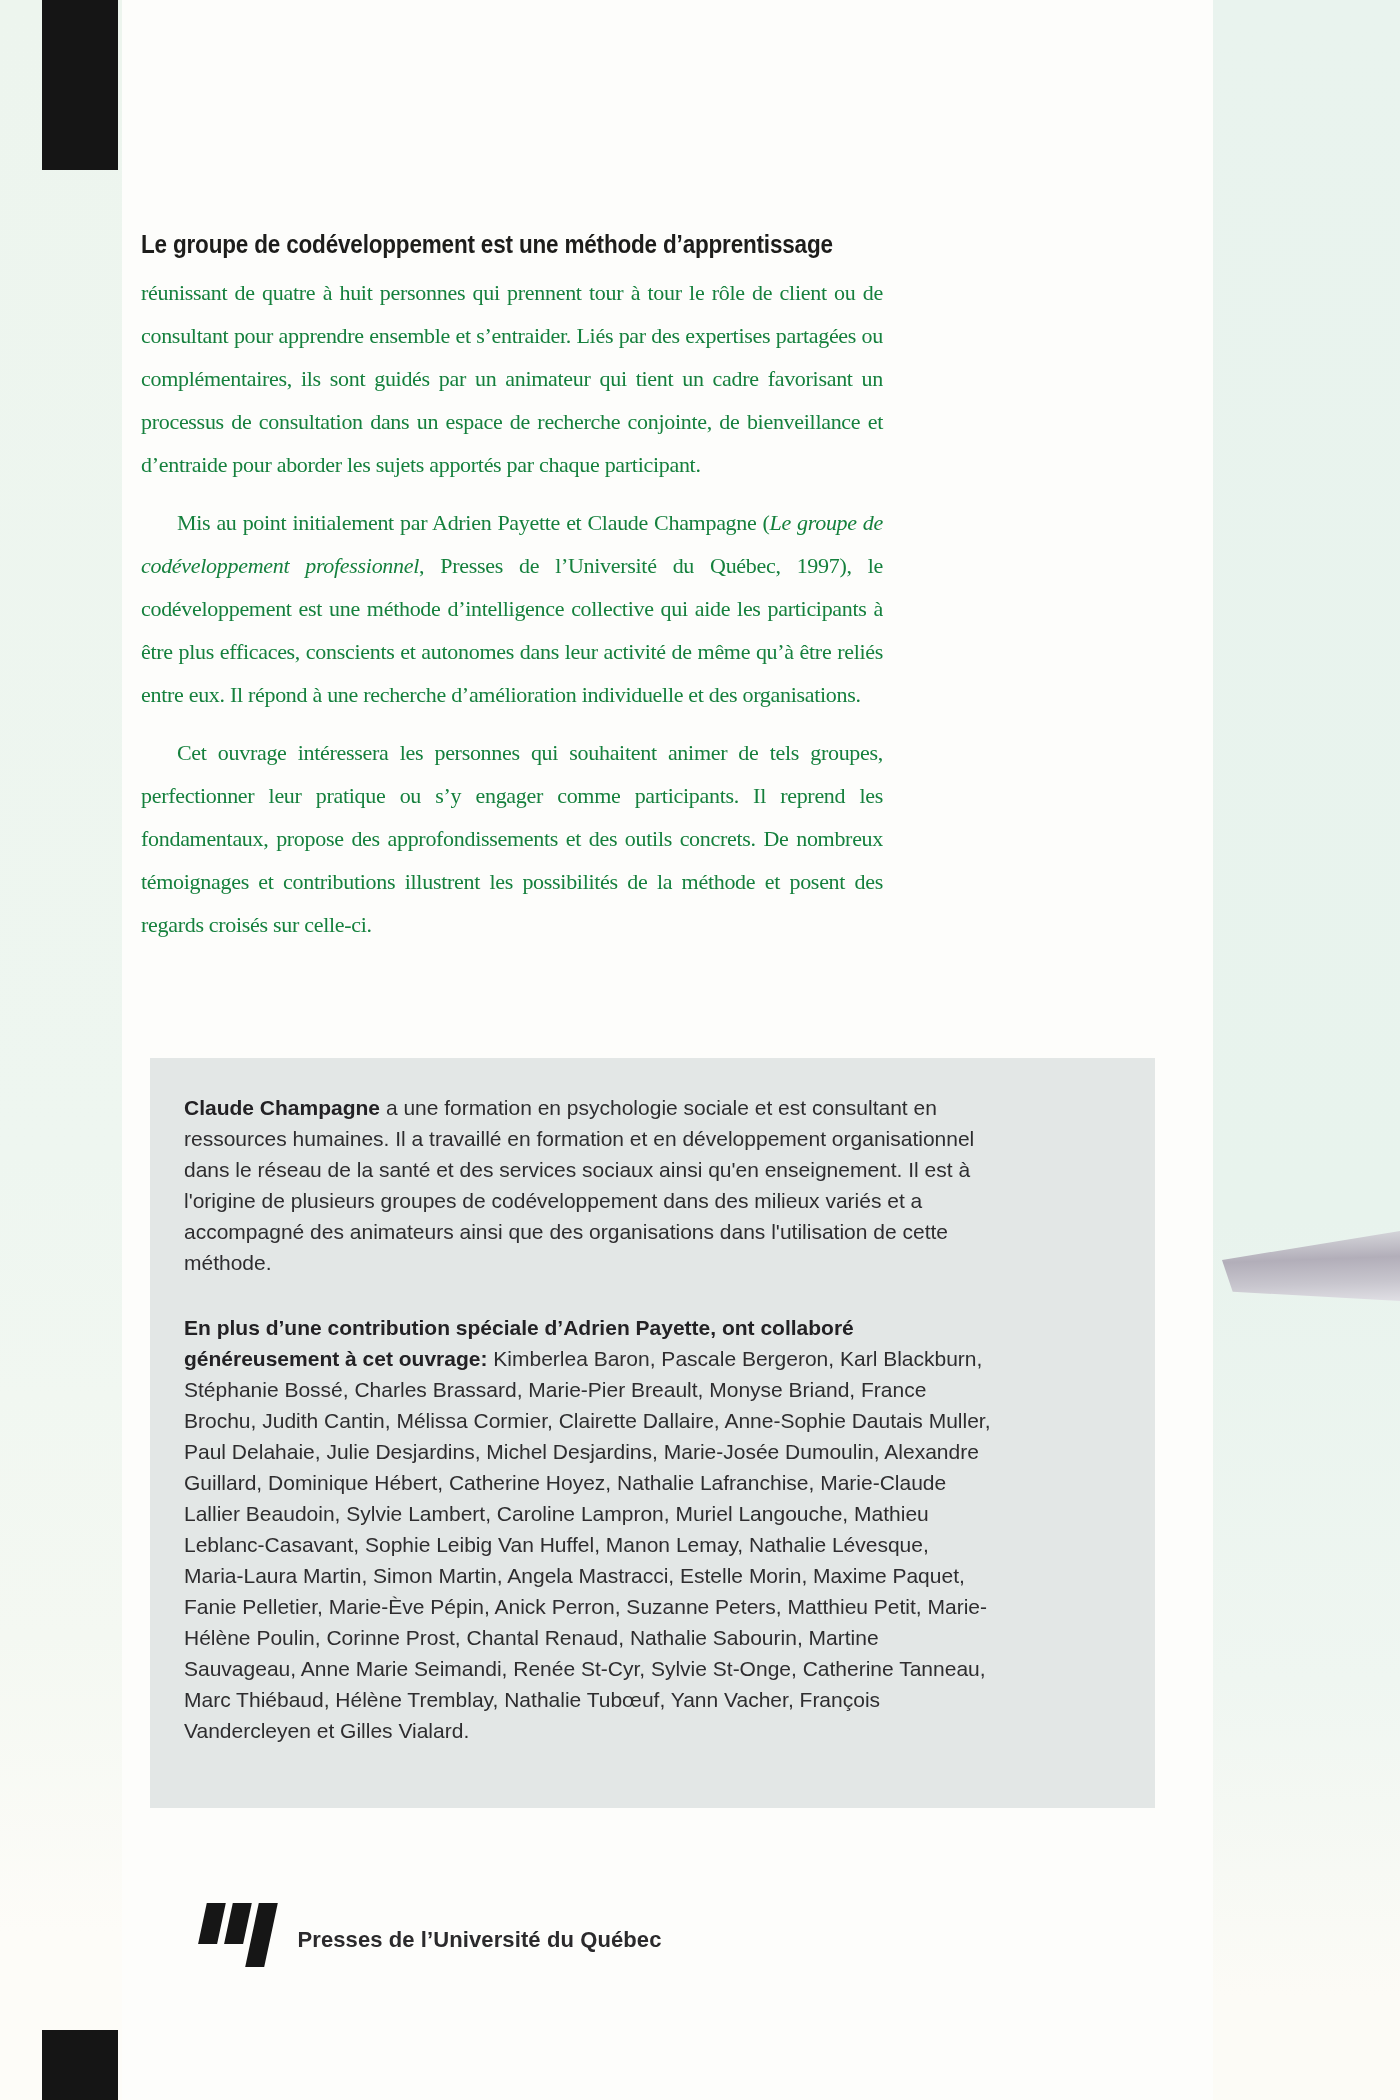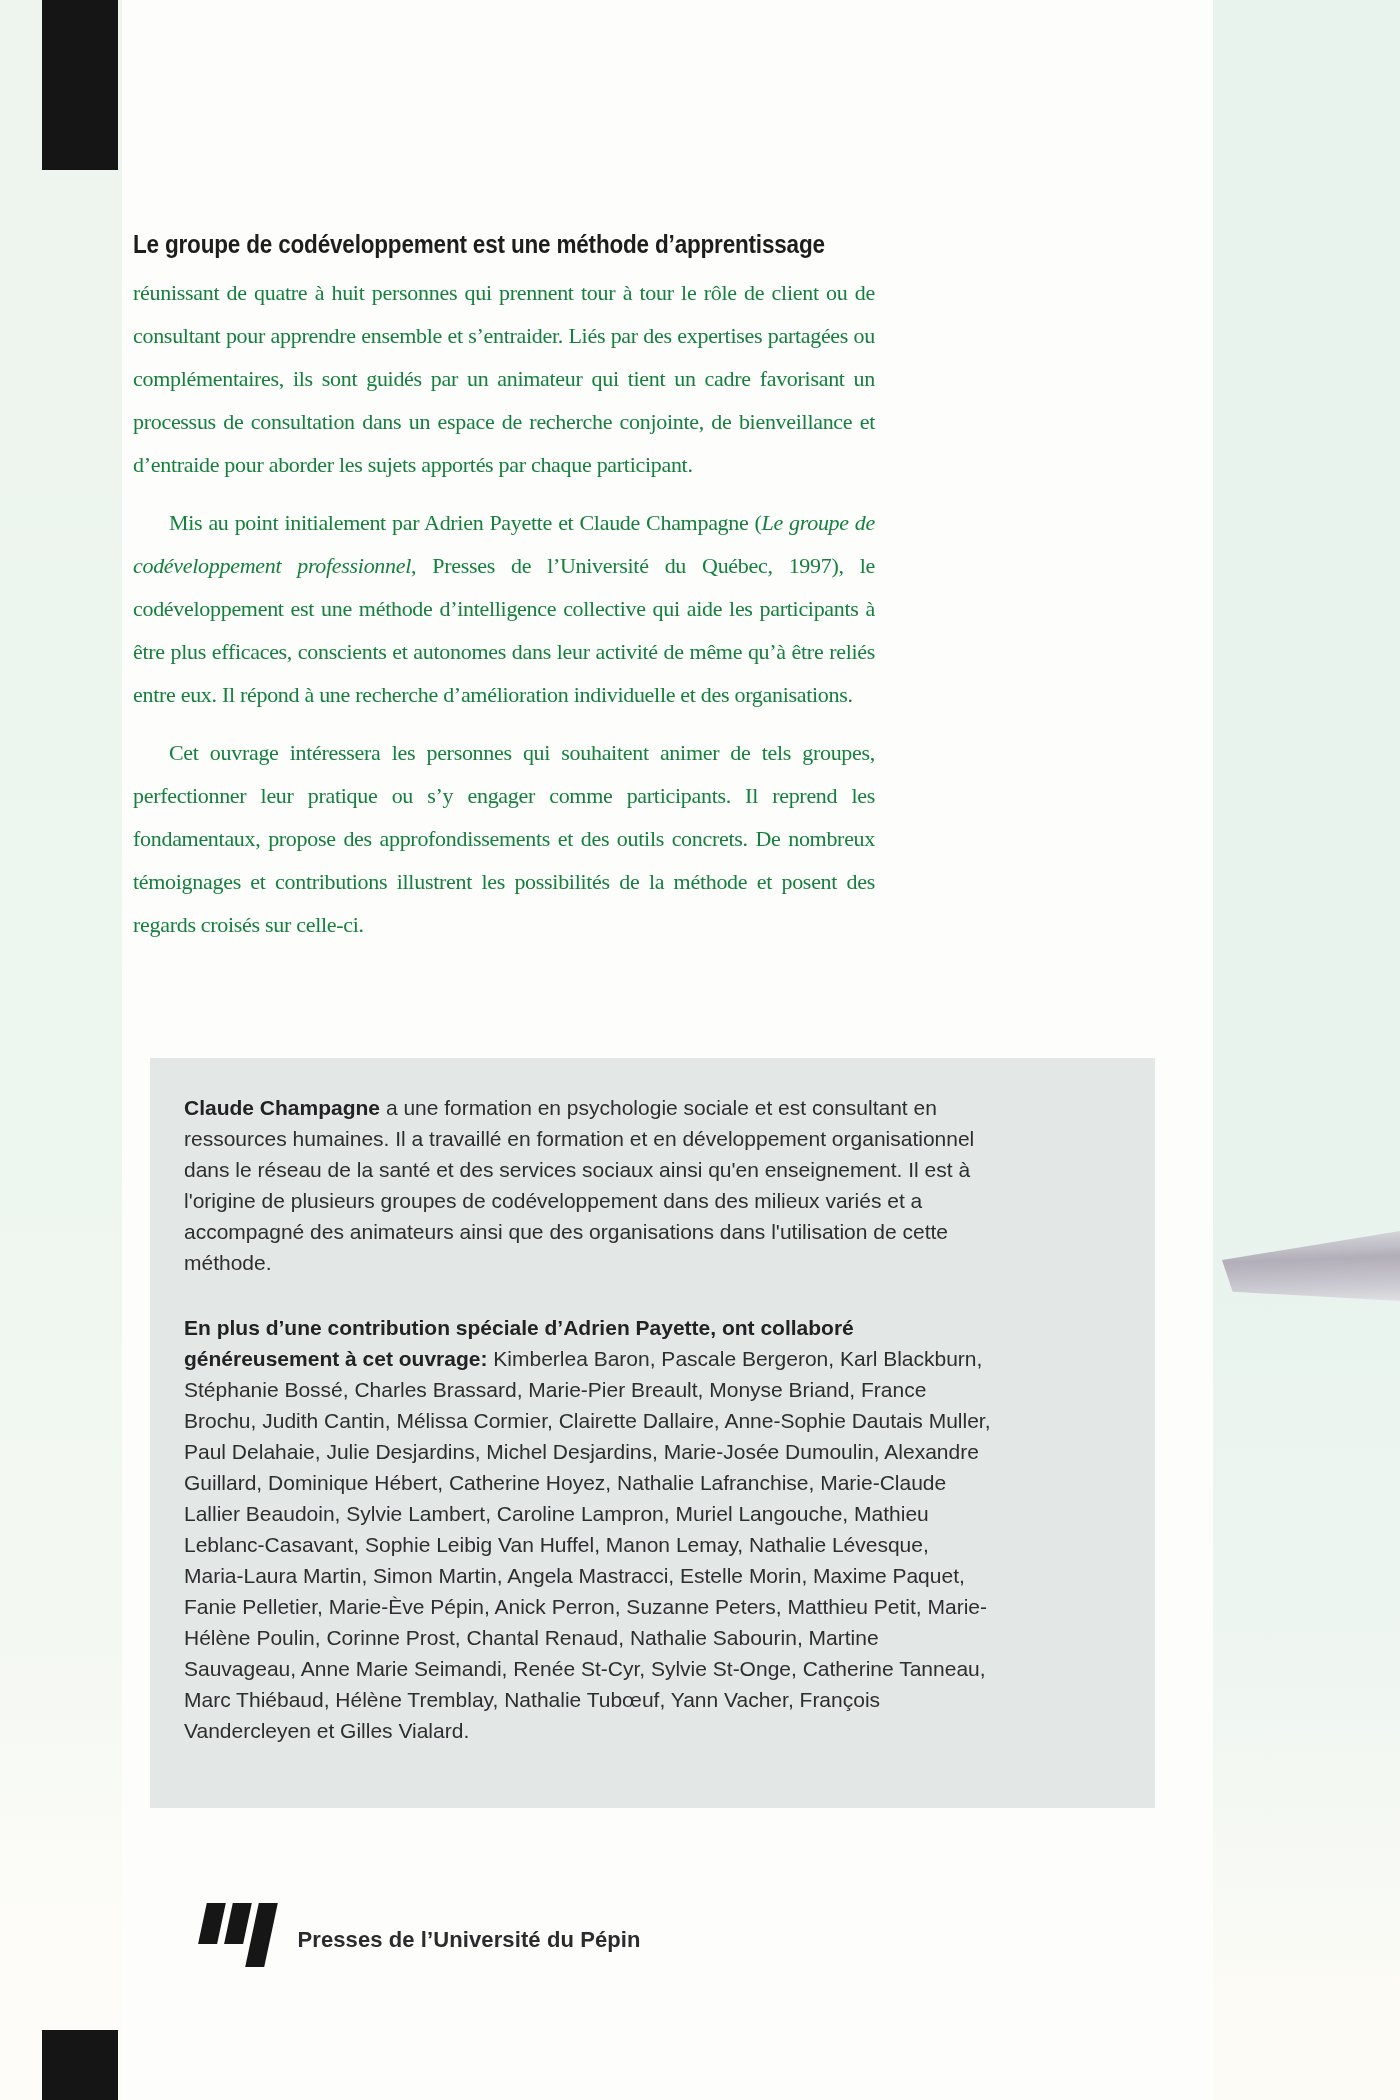--- a/index.html
+++ b/index.html
@@ -22,21 +22,21 @@
   }
   .bar-black-bottom{
     position:absolute; left:42px; bottom:0; width:76px; height:70px; background:#151515;
   }
   .page-stack{
     position:absolute; right:0; top:1228px; width:178px; height:76px;
     background:linear-gradient(178deg,#d9dade 6%,#b2aeb9 42%,#c8c6ce 72%,#e4e3e8 100%);
     clip-path:polygon(0 42%, 100% 4%, 100% 96%, 6% 84%);
   }
   .content{
-    position:absolute; left:133px; top:230px; width:742px;
+    position:absolute; left:141px; top:230px; width:742px;
   }
   .tagline{
     margin:0 0 12px 0;
     font-size:25px; font-weight:700; color:#1d1d1b;
     letter-spacing:-0.2px; white-space:nowrap;
     transform:scaleX(0.90); transform-origin:0 50%;
   }
   .body-para{
     margin:0; font-family:"Liberation Serif", serif;
     font-size:22px; line-height:43px; letter-spacing:-0.3px;
@@ -86,16 +86,16 @@
     <p class="body-para indent">Cet ouvrage intéressera les personnes qui souhaitent animer de tels groupes, perfectionner leur pratique ou s’y engager comme participants. Il reprend les fondamentaux, propose des approfondissements et des outils concrets. De nombreux témoignages et contributions illustrent les possibilités de la méthode et posent des regards croisés sur celle-ci.</p>
   </div>
 
   <div class="bio-box">
     <p><span class="bold">Claude Champagne</span><span> a une formation en psychologie sociale et est consultant en ressources humaines. Il a travaillé en formation et en développement organisationnel dans le réseau de la santé et des services sociaux ainsi qu'en enseignement. Il est à l'origine de plusieurs groupes de codéveloppement dans des milieux variés et a accompagné des animateurs ainsi que des organisations dans l'utilisation de cette méthode.</span></p>
     <p class="contributors"><span class="bold">En plus d’une contribution spéciale d’Adrien Payette, ont collaboré généreusement à cet ouvrage:</span><span> Kimberlea Baron, Pascale Bergeron, Karl Blackburn, Stéphanie Bossé, Charles Brassard, Marie-Pier Breault, Monyse Briand, France Brochu, Judith Cantin, Mélissa Cormier, Clairette Dallaire, Anne-Sophie Dautais Muller, Paul Delahaie, Julie Desjardins, Michel Desjardins, Marie-Josée Dumoulin, Alexandre Guillard, Dominique Hébert, Catherine Hoyez, Nathalie Lafranchise, Marie-Claude Lallier Beaudoin, Sylvie Lambert, Caroline Lampron, Muriel Langouche, Mathieu Leblanc-Casavant, Sophie Leibig Van Huffel, Manon Lemay, Nathalie Lévesque, Maria-Laura Martin, Simon Martin, Angela Mastracci, Estelle Morin, Maxime Paquet, Fanie Pelletier, Marie-Ève Pépin, Anick Perron, Suzanne Peters, Matthieu Petit, Marie-Hélène Poulin, Corinne Prost, Chantal Renaud, Nathalie Sabourin, Martine Sauvageau, Anne Marie Seimandi, Renée St-Cyr, Sylvie St-Onge, Catherine Tanneau, Marc Thiébaud, Hélène Tremblay, Nathalie Tubœuf, Yann Vacher, François Vandercleyen et Gilles Vialard.</span></p>
   </div>
 
   <div class="footer">
     <span class="logo-bars"><i class="b1"></i><i class="b2"></i><i class="b3"></i></span>
-    <span class="publisher-name">Presses de l’Université du Pépin</span>
+    <span class="publisher-name">Presses de l’Université du Québec</span>
   </div>
 
 </div>
 
 </body></html>

